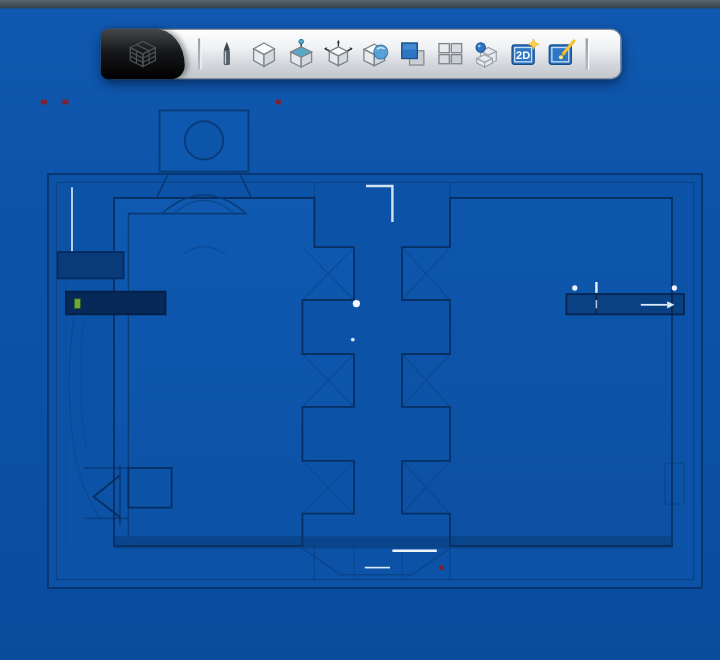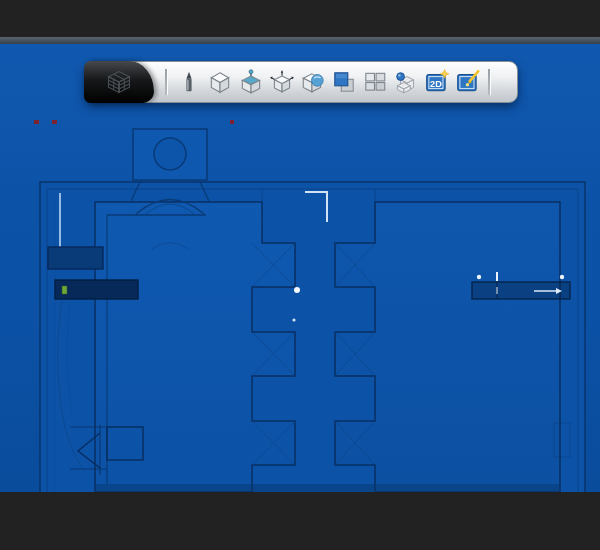--- a/index.html
+++ b/index.html
@@ -1,18 +1,18 @@
 <!DOCTYPE html>
 <html><head>
 <meta charset="utf-8">
 <style>
   html,body{margin:0;padding:0;background:#222;}
-  .screen{position:relative;width:600px;height:455px;overflow:hidden;
+  .screen{position:relative;width:600px;height:550px;overflow:hidden;
     background:linear-gradient(180deg,#1159B0 0%,#0C53A8 35%,#0B51A5 60%,#0A4C9C 100%);
-    font-family:"Liberation Sans",sans-serif;margin-top:37px;}
+    font-family:"Liberation Sans",sans-serif;}
   .top-strip{position:absolute;left:0;top:0;width:600px;height:7px;
     background:linear-gradient(180deg,#5A646E 0%,#46525E 55%,#353F49 100%);}
   .viewport-svg{position:absolute;left:0;top:0;z-index:1;}
   .toolbar{position:absolute;left:84px;top:24px;width:432px;height:40px;z-index:10;
     background:linear-gradient(180deg,#FEFEFE 0%,#EFF1F3 38%,#D3D7DB 72%,#C2C7CC 100%);
     border:1px solid #878E95;border-radius:9px;
     box-shadow:0 4px 10px rgba(1,18,45,.55), inset 0 1px 0 #ffffff;
     display:flex;align-items:center;}
   .logo-tab{flex:0 0 70px;height:42px;margin:-1px 0 -1px -1px;
     background:linear-gradient(180deg,#46484B 0%,#17181A 45%,#000 100%);

